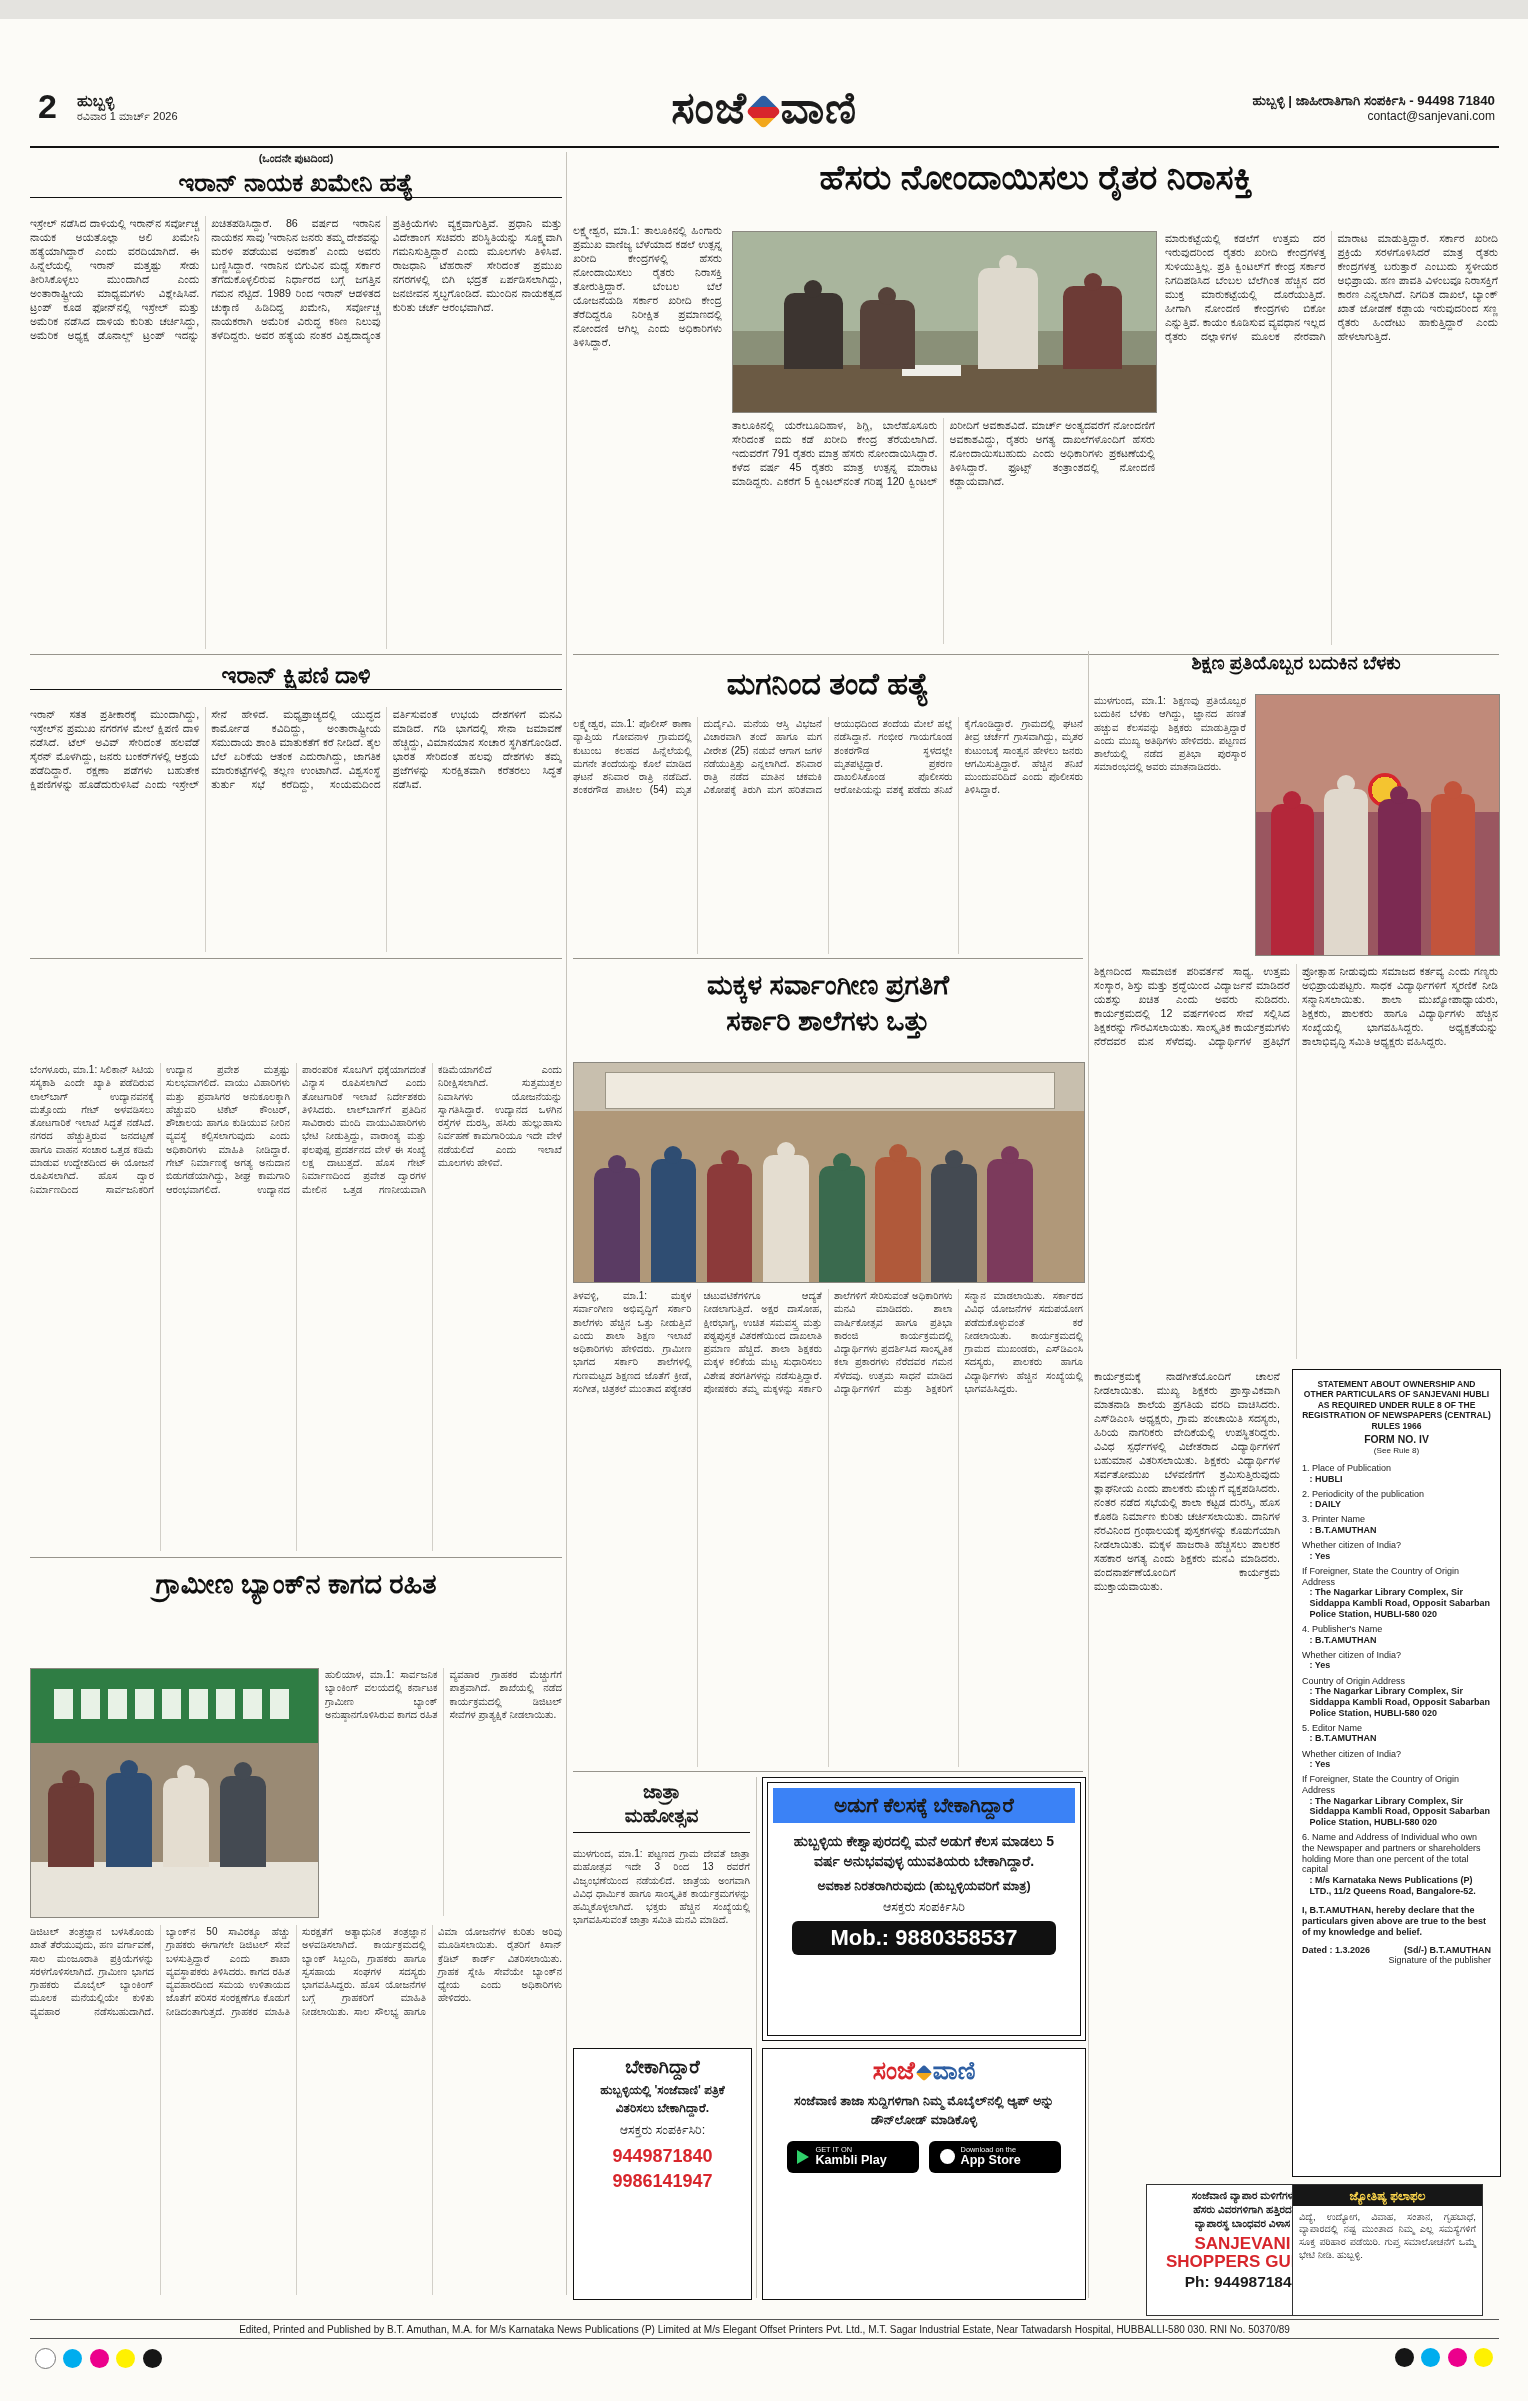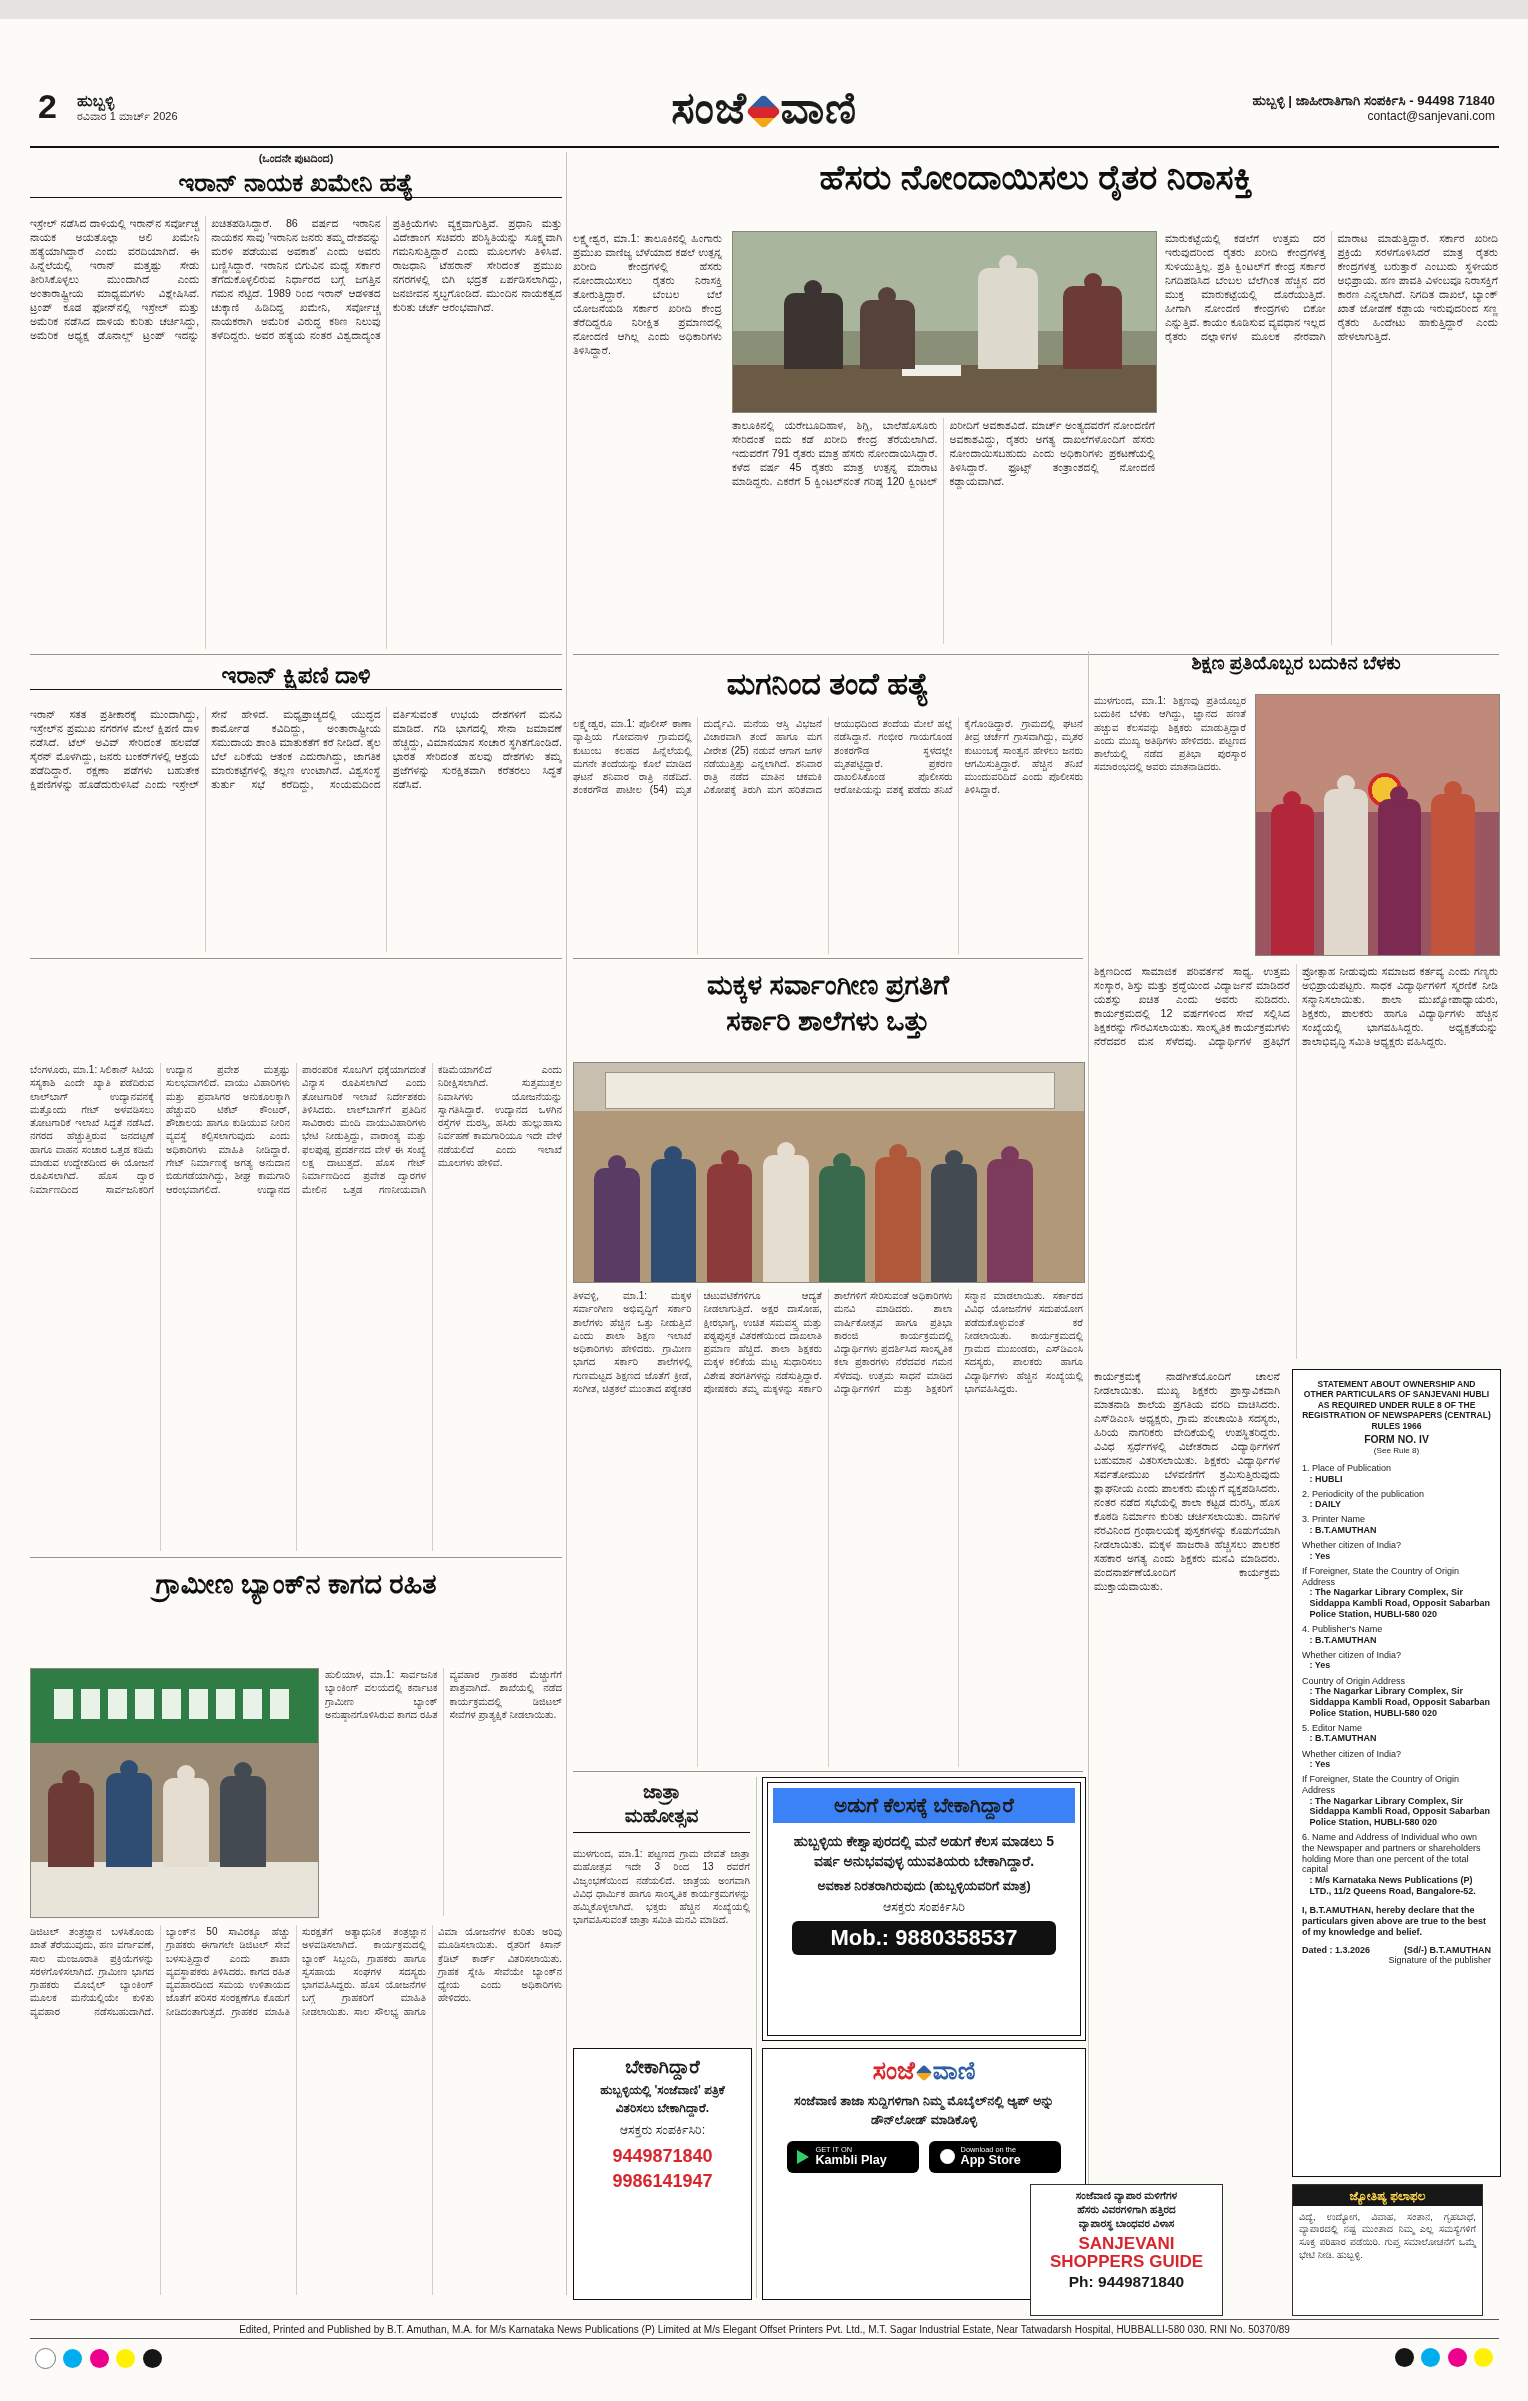--- a/index.html
+++ b/index.html
@@ -123,21 +123,21 @@
     <div class="c2">contact@sanjevani.com</div>
   </div>
   <div class="abs rule1"></div>
 
   <div class="abs kicker" style="top:152px;left:30px;width:532px;">(ಒಂದನೇ ಪುಟದಿಂದ)</div>
   <div class="abs headline u" style="top:169px;left:30px;width:532px;font-size:24.4px;">ಇರಾನ್ ನಾಯಕ ಖಮೇನಿ ಹತ್ಯೆ</div>
   <div class="abs body-text cols3" style="top:216px;left:30px;width:532px;height:433px;">ಇಸ್ರೇಲ್ ನಡೆಸಿದ ದಾಳಿಯಲ್ಲಿ ಇರಾನ್‌ನ ಸರ್ವೋಚ್ಚ ನಾಯಕ ಅಯತೊಲ್ಲಾ ಅಲಿ ಖಮೇನಿ ಹತ್ಯೆಯಾಗಿದ್ದಾರೆ ಎಂದು ವರದಿಯಾಗಿದೆ. ಈ ಹಿನ್ನೆಲೆಯಲ್ಲಿ ಇರಾನ್ ಮತ್ತಷ್ಟು ಸೇಡು ತೀರಿಸಿಕೊಳ್ಳಲು ಮುಂದಾಗಿದೆ ಎಂದು ಅಂತಾರಾಷ್ಟ್ರೀಯ ಮಾಧ್ಯಮಗಳು ವಿಶ್ಲೇಷಿಸಿವೆ. ಟ್ರಂಪ್ ಕೂಡ ಫೋನ್‌ನಲ್ಲಿ ಇಸ್ರೇಲ್ ಮತ್ತು ಅಮೆರಿಕ ನಡೆಸಿದ ದಾಳಿಯ ಕುರಿತು ಚರ್ಚಿಸಿದ್ದು, ಅಮೆರಿಕ ಅಧ್ಯಕ್ಷ ಡೊನಾಲ್ಡ್ ಟ್ರಂಪ್ ಇದನ್ನು ಖಚಿತಪಡಿಸಿದ್ದಾರೆ. 86 ವರ್ಷದ ಇರಾನಿನ ನಾಯಕನ ಸಾವು 'ಇರಾನಿನ ಜನರು ತಮ್ಮ ದೇಶವನ್ನು ಮರಳಿ ಪಡೆಯುವ ಅವಕಾಶ' ಎಂದು ಅವರು ಬಣ್ಣಿಸಿದ್ದಾರೆ. ಇರಾನಿನ ಬಿಗುವಿನ ಮಧ್ಯೆ ಸರ್ಕಾರ ತೆಗೆದುಕೊಳ್ಳಲಿರುವ ನಿರ್ಧಾರದ ಬಗ್ಗೆ ಜಗತ್ತಿನ ಗಮನ ನೆಟ್ಟಿದೆ. 1989 ರಿಂದ ಇರಾನ್ ಆಡಳಿತದ ಚುಕ್ಕಾಣಿ ಹಿಡಿದಿದ್ದ ಖಮೇನಿ, ಸರ್ವೋಚ್ಚ ನಾಯಕರಾಗಿ ಅಮೆರಿಕ ವಿರುದ್ಧ ಕಠಿಣ ನಿಲುವು ತಳೆದಿದ್ದರು. ಅವರ ಹತ್ಯೆಯ ನಂತರ ವಿಶ್ವದಾದ್ಯಂತ ಪ್ರತಿಕ್ರಿಯೆಗಳು ವ್ಯಕ್ತವಾಗುತ್ತಿವೆ. ಪ್ರಧಾನಿ ಮತ್ತು ವಿದೇಶಾಂಗ ಸಚಿವರು ಪರಿಸ್ಥಿತಿಯನ್ನು ಸೂಕ್ಷ್ಮವಾಗಿ ಗಮನಿಸುತ್ತಿದ್ದಾರೆ ಎಂದು ಮೂಲಗಳು ತಿಳಿಸಿವೆ. ರಾಜಧಾನಿ ಟೆಹರಾನ್ ಸೇರಿದಂತೆ ಪ್ರಮುಖ ನಗರಗಳಲ್ಲಿ ಬಿಗಿ ಭದ್ರತೆ ಏರ್ಪಡಿಸಲಾಗಿದ್ದು, ಜನಜೀವನ ಸ್ತಬ್ಧಗೊಂಡಿದೆ. ಮುಂದಿನ ನಾಯಕತ್ವದ ಕುರಿತು ಚರ್ಚೆ ಆರಂಭವಾಗಿದೆ.</div>
   <div class="hr" style="top:654px;left:30px;width:532px;"></div>
 
   <div class="abs headline" style="top:158px;left:573px;width:926px;font-size:34px;">ಹೆಸರು ನೋಂದಾಯಿಸಲು ರೈತರ ನಿರಾಸಕ್ತಿ</div>
-  <div class="abs body-text" style="top:231px;left:573px;width:149px;height:414px;">ಲಕ್ಷ್ಮೇಶ್ವರ, ಮಾ.1: ತಾಲೂಕಿನಲ್ಲಿ ಹಿಂಗಾರು ಪ್ರಮುಖ ವಾಣಿಜ್ಯ ಬೆಳೆಯಾದ ಕಡಲೆ ಉತ್ಪನ್ನ ಖರೀದಿ ಕೇಂದ್ರಗಳಲ್ಲಿ ಹೆಸರು ನೋಂದಾಯಿಸಲು ರೈತರು ನಿರಾಸಕ್ತಿ ತೋರುತ್ತಿದ್ದಾರೆ. ಬೆಂಬಲ ಬೆಲೆ ಯೋಜನೆಯಡಿ ಸರ್ಕಾರ ಖರೀದಿ ಕೇಂದ್ರ ತೆರೆದಿದ್ದರೂ ನಿರೀಕ್ಷಿತ ಪ್ರಮಾಣದಲ್ಲಿ ನೋಂದಣಿ ಆಗಿಲ್ಲ ಎಂದು ಅಧಿಕಾರಿಗಳು ತಿಳಿಸಿದ್ದಾರೆ.</div>
+  <div class="abs body-text" style="top:223px;left:573px;width:149px;height:414px;">ಲಕ್ಷ್ಮೇಶ್ವರ, ಮಾ.1: ತಾಲೂಕಿನಲ್ಲಿ ಹಿಂಗಾರು ಪ್ರಮುಖ ವಾಣಿಜ್ಯ ಬೆಳೆಯಾದ ಕಡಲೆ ಉತ್ಪನ್ನ ಖರೀದಿ ಕೇಂದ್ರಗಳಲ್ಲಿ ಹೆಸರು ನೋಂದಾಯಿಸಲು ರೈತರು ನಿರಾಸಕ್ತಿ ತೋರುತ್ತಿದ್ದಾರೆ. ಬೆಂಬಲ ಬೆಲೆ ಯೋಜನೆಯಡಿ ಸರ್ಕಾರ ಖರೀದಿ ಕೇಂದ್ರ ತೆರೆದಿದ್ದರೂ ನಿರೀಕ್ಷಿತ ಪ್ರಮಾಣದಲ್ಲಿ ನೋಂದಣಿ ಆಗಿಲ್ಲ ಎಂದು ಅಧಿಕಾರಿಗಳು ತಿಳಿಸಿದ್ದಾರೆ.</div>
   <div class="abs photo ph1" style="top:231px;left:732px;width:423px;height:180px;">
     <div class="desk"></div>
     <div class="paper"></div>
     <div class="fig" style="left:12%;bottom:24%;width:14%;height:42%;background:#3c3430;"></div>
     <div class="fig" style="left:30%;bottom:24%;width:13%;height:38%;background:#56423a;"></div>
     <div class="fig" style="left:58%;bottom:24%;width:14%;height:56%;background:#ded9cd;"></div>
     <div class="fig" style="left:78%;bottom:24%;width:14%;height:46%;background:#6d3b36;"></div>
   </div>
   <div class="abs body-text cols2" style="top:418px;left:732px;width:423px;height:226px;">ತಾಲೂಕಿನಲ್ಲಿ ಯರೇಬೂದಿಹಾಳ, ಶಿಗ್ಲಿ, ಬಾಲೆಹೊಸೂರು ಸೇರಿದಂತೆ ಐದು ಕಡೆ ಖರೀದಿ ಕೇಂದ್ರ ತೆರೆಯಲಾಗಿದೆ. ಇದುವರೆಗೆ 791 ರೈತರು ಮಾತ್ರ ಹೆಸರು ನೋಂದಾಯಿಸಿದ್ದಾರೆ. ಕಳೆದ ವರ್ಷ 45 ರೈತರು ಮಾತ್ರ ಉತ್ಪನ್ನ ಮಾರಾಟ ಮಾಡಿದ್ದರು. ಎಕರೆಗೆ 5 ಕ್ವಿಂಟಲ್‌ನಂತೆ ಗರಿಷ್ಠ 120 ಕ್ವಿಂಟಲ್ ಖರೀದಿಗೆ ಅವಕಾಶವಿದೆ. ಮಾರ್ಚ್ ಅಂತ್ಯದವರೆಗೆ ನೋಂದಣಿಗೆ ಅವಕಾಶವಿದ್ದು, ರೈತರು ಅಗತ್ಯ ದಾಖಲೆಗಳೊಂದಿಗೆ ಹೆಸರು ನೋಂದಾಯಿಸಬಹುದು ಎಂದು ಅಧಿಕಾರಿಗಳು ಪ್ರಕಟಣೆಯಲ್ಲಿ ತಿಳಿಸಿದ್ದಾರೆ. ಫ್ರೂಟ್ಸ್ ತಂತ್ರಾಂಶದಲ್ಲಿ ನೋಂದಣಿ ಕಡ್ಡಾಯವಾಗಿದೆ.</div>
   <div class="abs body-text cols2" style="top:231px;left:1165px;width:333px;height:414px;">ಮಾರುಕಟ್ಟೆಯಲ್ಲಿ ಕಡಲೆಗೆ ಉತ್ತಮ ದರ ಇರುವುದರಿಂದ ರೈತರು ಖರೀದಿ ಕೇಂದ್ರಗಳತ್ತ ಸುಳಿಯುತ್ತಿಲ್ಲ. ಪ್ರತಿ ಕ್ವಿಂಟಲ್‌ಗೆ ಕೇಂದ್ರ ಸರ್ಕಾರ ನಿಗದಿಪಡಿಸಿದ ಬೆಂಬಲ ಬೆಲೆಗಿಂತ ಹೆಚ್ಚಿನ ದರ ಮುಕ್ತ ಮಾರುಕಟ್ಟೆಯಲ್ಲಿ ದೊರೆಯುತ್ತಿದೆ. ಹೀಗಾಗಿ ನೋಂದಣಿ ಕೇಂದ್ರಗಳು ಬಿಕೋ ಎನ್ನುತ್ತಿವೆ. ಕಾಯಂ ಕೂಡಿಸುವ ವ್ಯವಧಾನ ಇಲ್ಲದ ರೈತರು ದಲ್ಲಾಳಿಗಳ ಮೂಲಕ ನೇರವಾಗಿ ಮಾರಾಟ ಮಾಡುತ್ತಿದ್ದಾರೆ. ಸರ್ಕಾರ ಖರೀದಿ ಪ್ರಕ್ರಿಯೆ ಸರಳಗೊಳಿಸಿದರೆ ಮಾತ್ರ ರೈತರು ಕೇಂದ್ರಗಳತ್ತ ಬರುತ್ತಾರೆ ಎಂಬುದು ಸ್ಥಳೀಯರ ಅಭಿಪ್ರಾಯ. ಹಣ ಪಾವತಿ ವಿಳಂಬವೂ ನಿರಾಸಕ್ತಿಗೆ ಕಾರಣ ಎನ್ನಲಾಗಿದೆ. ನಿಗದಿತ ದಾಖಲೆ, ಬ್ಯಾಂಕ್ ಖಾತೆ ಜೋಡಣೆ ಕಡ್ಡಾಯ ಇರುವುದರಿಂದ ಸಣ್ಣ ರೈತರು ಹಿಂದೇಟು ಹಾಕುತ್ತಿದ್ದಾರೆ ಎಂದು ಹೇಳಲಾಗುತ್ತಿದೆ.</div>
@@ -302,21 +302,21 @@
       <div class="badge">
         <span class="apple-ic"></span>
         <span class="badge-txt">
           <span class="b-small">Download on the</span>
           <span class="b-big">App Store</span>
         </span>
       </div>
     </div>
   </div>
 
-  <div class="abs shopbox" style="top:2184px;left:1030px;width:191px;height:130px;">
+  <div class="abs shopbox" style="top:2184px;left:1146px;width:191px;height:130px;">
     <div class="shop-k">ಸಂಜೆವಾಣಿ ವ್ಯಾಪಾರ ಮಳಿಗೆಗಳ</div>
     <div class="shop-k" style="padding-top:0;">ಹೆಸರು ವಿವರಗಳಿಗಾಗಿ ಹತ್ತಿರದ</div>
     <div class="shop-k" style="padding-top:0;">ವ್ಯಾಪಾರಸ್ಥ ಬಾಂಧವರ ವಿಳಾಸ</div>
     <div class="shop-name">
       <span>SANJEVANI</span>
       <span>SHOPPERS</span>
       <span>GUIDE</span>
     </div>
     <div class="shop-ph">Ph: 9449871840</div>
   </div>

